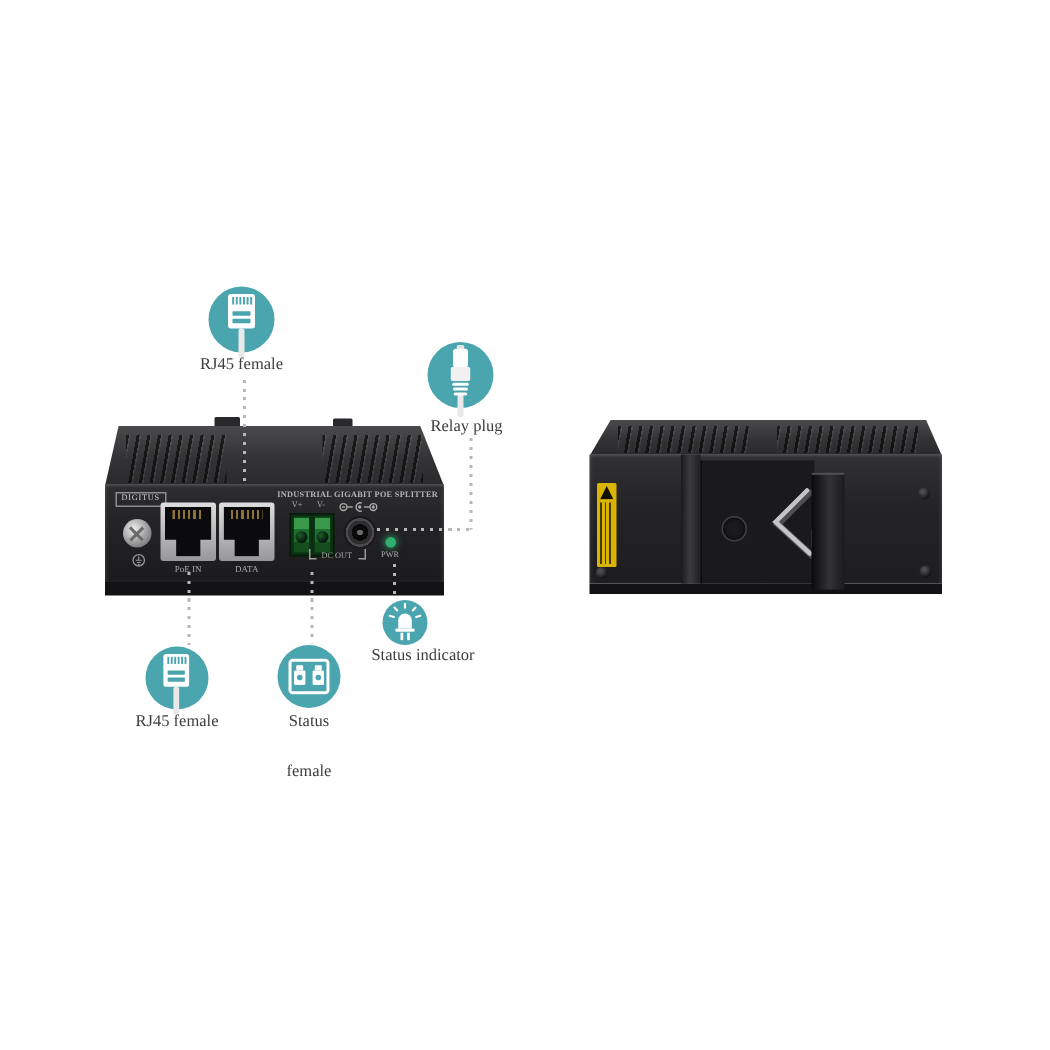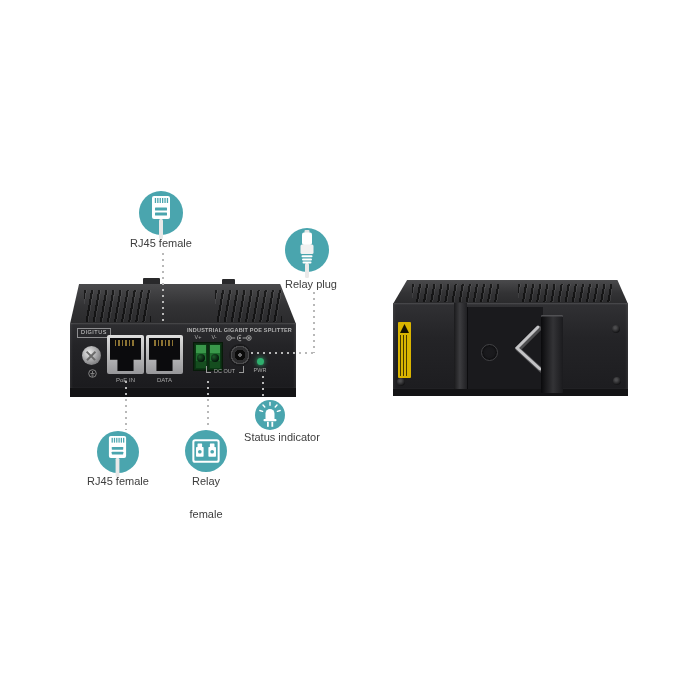--- a/index.html
+++ b/index.html
@@ -1,21 +1,21 @@
 <!DOCTYPE html>
 <html style="--c-callout: #4AA5AE; --c-dot: #B8B8B8; --c-label: #3D3D3D; --c-led: #2FB06E; --c-warning: #D9B400; --c-terminal: #1E6E2E; --c-panel-text: #A9A9A9;"><head>
 <meta charset="utf-8">
 <style>
   :root{
     --c-callout:#4AA5AE; --c-dot:#B8B8B8; --c-label:#3D3D3D;
     --c-led:#2FB06E; --c-warning:#D9B400; --c-terminal:#1E6E2E; --c-panel-text:#A9A9A9;
   }
   html,body{margin:0;padding:0;background:#fff;}
   #canvas{position:relative;width:700px;height:700px;background:#fff;overflow:hidden;
-          font-family:Liberation Sans, sans-serif;}
+          font-family:Liberation Serif, serif;}
   .abs{position:absolute;}
 
   
   .topface{background:linear-gradient(180deg,#4a4a4c,#333335 55%,#2b2b2d);}
   .vents{background:repeating-linear-gradient(100deg,rgba(5,5,5,.65) 0 2px,rgba(255,255,255,.07) 2px 3px,transparent 3px 7px);}
   .face{box-shadow:inset 2px 0 3px -1px rgba(255,255,255,.10),inset -2px 0 3px -1px rgba(255,255,255,.10),inset 0 2px 2px -1px rgba(255,255,255,.12);}
   .flange{background:#131315;}
   .tab{background:#29292b;border-radius:1px;}
 
   .rj45-port{background:linear-gradient(180deg,#dedede,#97979a);border-radius:2px;}
@@ -250,16 +250,16 @@
       <g class="white">
         <rect x="5.8" y="4.8" width="5" height="3.8" rx="0.6"></rect>
         <rect x="4.2" y="8.6" width="8.2" height="10.5" rx="0.8"></rect>
         <rect x="19.2" y="4.8" width="5" height="3.8" rx="0.6"></rect>
         <rect x="17.6" y="8.6" width="8.2" height="10.5" rx="0.8"></rect>
       </g>
       <circle class="teal" cx="8.3" cy="13.8" r="2"></circle>
       <circle class="teal" cx="21.7" cy="13.8" r="2"></circle>
     </svg>
   </div>
-  <div class="abs clabel" style="left:156px;top:475px;width:100px;">Relay</div>
+  <div class="abs clabel" style="left:156px;top:475px;width:100px;">Status</div>
   <div class="abs clabel" style="left:156px;top:508px;width:100px;">female</div>
 
 </div>
 
 </body></html>

